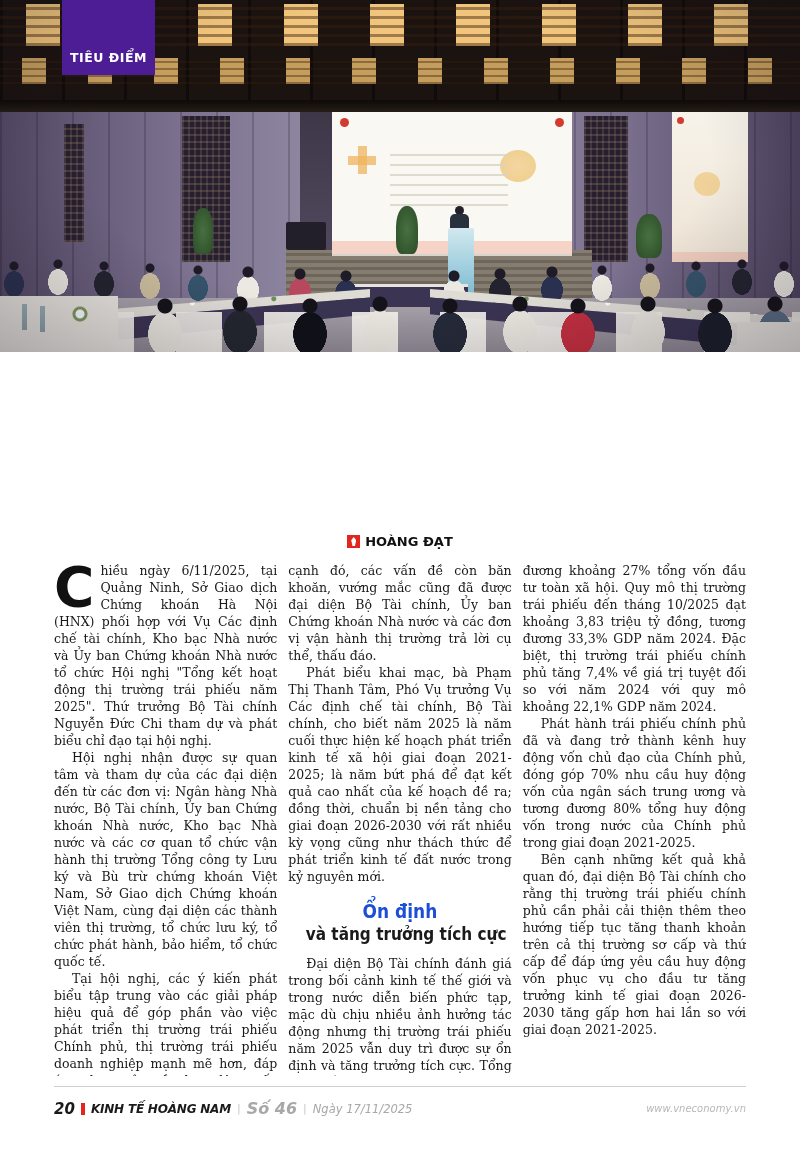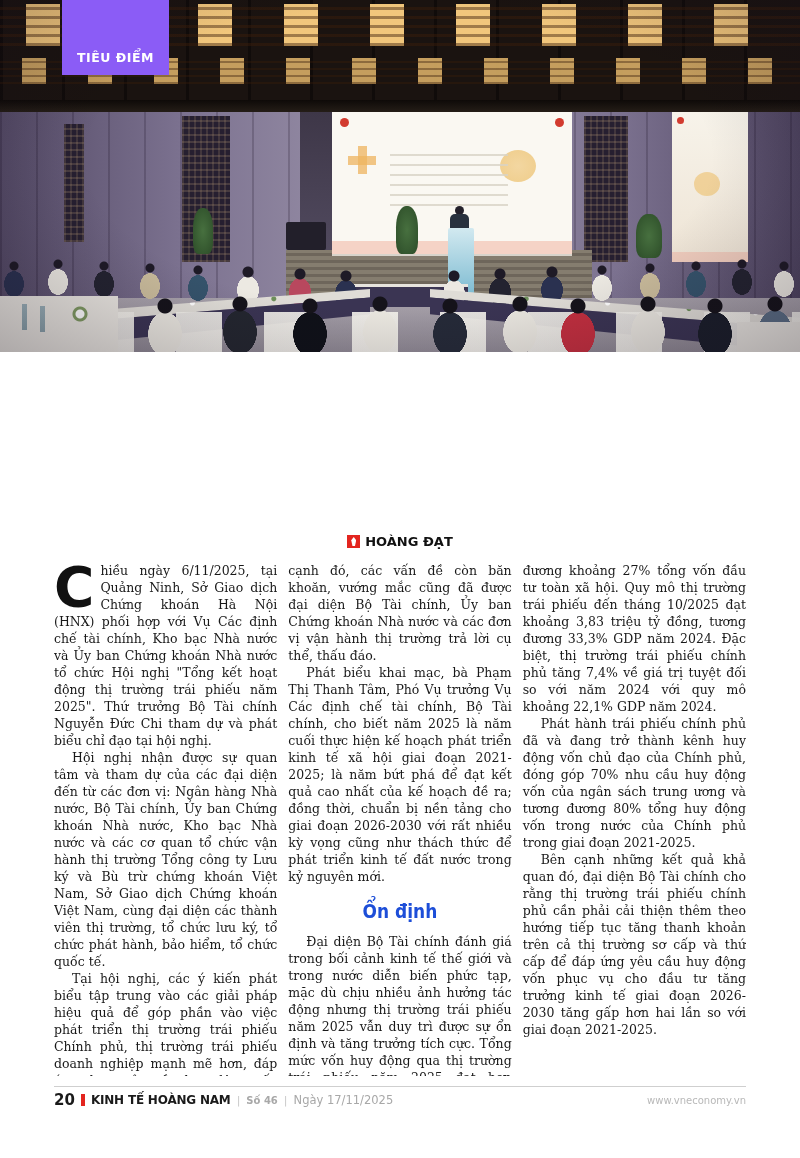--- a/index.html
+++ b/index.html
@@ -138,21 +138,21 @@
       radial-gradient(ellipse 17px 22px at 715px 44px,#1a1e2a 0 98%,transparent 100%),
       radial-gradient(circle at 775px 14px,#15131a 0 7px,transparent 8px),
       radial-gradient(ellipse 17px 22px at 775px 42px,#5b6e85 0 98%,transparent 100%);}
   .ph-cloth-bl{left:0;top:296px;width:118px;height:56px;background:#e9e6e0;
       background-image:linear-gradient(#9ab0b8,#8aa2ab),linear-gradient(#9ab0b8,#8aa2ab),
         radial-gradient(circle at 80px 18px,#fff 0 4px,#7f9a62 5px 7px,transparent 8px);
       background-size:5px 26px,5px 26px,100% 100%;background-position:22px 8px,40px 10px,0 0;background-repeat:no-repeat;}
   .ph-cloth-br{left:737px;top:322px;width:63px;height:30px;background:#eae7e1;}
   .ph-vignette{left:0;top:0;width:800px;height:352px;
       background:radial-gradient(ellipse at 50% 45%,transparent 55%,rgba(18,10,24,.28) 100%);}
-  .badge{left:62px;top:0;width:107px;height:75px;background:#8b5cf6;}
+  .badge{left:62px;top:0;width:93px;height:75px;background:#4c1d95;}
   .badge span{position:absolute;left:0;right:0;bottom:10px;text-align:center;color:#fff;
       font-weight:bold;font-size:12.5px;letter-spacing:.5px;}
 
   
   .cond{display:inline-block;transform:scaleX(.78);transform-origin:center;white-space:nowrap;}
   .headline{position:absolute;left:0;top:356px;width:800px;text-align:center;color:#151515;}
   .headline .h-line{font-weight:bold;font-size:52px;line-height:57px;letter-spacing:-1px;}
   .lede{position:absolute;left:70px;top:487px;width:660px;text-align:center;color:#2b2b2b;
       font-size:13.5px;line-height:20px;letter-spacing:-.1px;font-weight:500;margin:0;}
   .byline{position:absolute;left:0;top:534px;width:800px;text-align:center;font-weight:bold;
@@ -168,27 +168,27 @@
   .col p.indent{text-indent:18px;}
   .dropcap{float:left;font-family:"DejaVu Sans","Liberation Sans",sans-serif;font-weight:bold;
       font-size:55px;line-height:44px;margin:3px 6px 0 0;color:#111;}
   .subhead{text-align:center;margin:14px 0 10px;font-family:"DejaVu Sans","Liberation Sans",sans-serif;}
   .subhead .sh1{color:#1d4ed8;font-weight:bold;font-size:20px;line-height:24px;}
   .subhead .sh2{color:#1a1a1a;font-weight:bold;font-size:18px;line-height:22px;}
   .subhead .cond{transform:scaleX(.85);}
 
   
   .footer{position:absolute;left:54px;top:1086px;width:692px;border-top:1px solid #cfcfcf;
-      padding-top:4px;display:flex;justify-content:space-between;align-items:center;}
+      padding-top:12px;display:flex;justify-content:space-between;align-items:center;font-style:italic;}
   .f-left{display:flex;align-items:center;gap:6px;}
   .f-page{font-weight:bold;font-size:15px;color:#1a1a1a;}
   .f-redbar{display:inline-block;width:4px;height:12px;background:#e3251f;}
   .f-pub{font-weight:bold;font-size:12px;color:#1a1a1a;letter-spacing:-.2px;}
   .f-sep{color:#c9c9c9;font-size:11px;}
-  .f-issue{font-weight:bold;font-size:10px;color:#a8a8a8;}
+  .f-issue{font-weight:bold;font-size:16px;color:#a8a8a8;}
   .f-date{font-size:11.5px;color:#a8a8a8;}
   .f-site{font-size:10px;color:#b8b8b8;}
 </style>
 </head>
 <body>
 
 <div class="page">
 
   <div class="photo">
     <div class="ph-ceiling"></div>
@@ -257,20 +257,21 @@
     <div class="col">
       <p><span class="dropcap">C</span><span>hiều ngày 6/11/2025, tại Quảng Ninh, Sở Giao dịch Chứng khoán Hà Nội (HNX) phối hợp với Vụ Các định chế tài chính, Kho bạc Nhà nước và Ủy ban Chứng khoán Nhà nước tổ chức Hội nghị "Tổng kết hoạt động thị trường trái phiếu năm 2025". Thứ trưởng Bộ Tài chính Nguyễn Đức Chi tham dự và phát biểu chỉ đạo tại hội nghị.</span></p>
       <p class="indent">Hội nghị nhận được sự quan tâm và tham dự của các đại diện đến từ các đơn vị: Ngân hàng Nhà nước, Bộ Tài chính, Ủy ban Chứng khoán Nhà nước, Kho bạc Nhà nước và các cơ quan tổ chức vận hành thị trường Tổng công ty Lưu ký và Bù trừ chứng khoán Việt Nam, Sở Giao dịch Chứng khoán Việt Nam, cùng đại diện các thành viên thị trường, tổ chức lưu ký, tổ chức phát hành, bảo hiểm, tổ chức quốc tế.</p>
       <p class="indent">Tại hội nghị, các ý kiến phát biểu tập trung vào các giải pháp hiệu quả để góp phần vào việc phát triển thị trường trái phiếu Chính phủ, thị trường trái phiếu doanh nghiệp mạnh mẽ hơn, đáp ứng được yêu cầu huy động vốn cho tăng trưởng kinh tế hai con số trong năm 2026 và các năm tới. Bên</p>
     </div>
     <div class="col">
       <p>cạnh đó, các vấn đề còn băn khoăn, vướng mắc cũng đã được đại diện Bộ Tài chính, Ủy ban Chứng khoán Nhà nước và các đơn vị vận hành thị trường trả lời cụ thể, thấu đáo.</p>
       <p class="indent">Phát biểu khai mạc, bà Phạm Thị Thanh Tâm, Phó Vụ trưởng Vụ Các định chế tài chính, Bộ Tài chính, cho biết năm 2025 là năm cuối thực hiện kế hoạch phát triển kinh tế xã hội giai đoạn 2021-2025; là năm bứt phá để đạt kết quả cao nhất của kế hoạch đề ra; đồng thời, chuẩn bị nền tảng cho giai đoạn 2026-2030 với rất nhiều kỳ vọng cũng như thách thức để phát triển kinh tế đất nước trong kỷ nguyên mới.</p>
       <div class="subhead">
         <div class="sh1"><span class="cond">Ổn định</span></div>
+        <div class="sh2"><span class="cond">và tăng trưởng tích cực</span></div>
       </div>
       <p class="indent">Đại diện Bộ Tài chính đánh giá trong bối cảnh kinh tế thế giới và trong nước diễn biến phức tạp, mặc dù chịu nhiều ảnh hưởng tác động nhưng thị trường trái phiếu năm 2025 vẫn duy trì được sự ổn định và tăng trưởng tích cực. Tổng mức vốn huy động qua thị trường trái phiếu năm 2025 đạt hơn 730.000 tỷ đồng, tương</p>
     </div>
     <div class="col">
       <p>đương khoảng 27% tổng vốn đầu tư toàn xã hội. Quy mô thị trường trái phiếu đến tháng 10/2025 đạt khoảng 3,83 triệu tỷ đồng, tương đương 33,3% GDP năm 2024. Đặc biệt, thị trường trái phiếu chính phủ tăng 7,4% về giá trị tuyệt đối so với năm 2024 với quy mô khoảng 22,1% GDP năm 2024.</p>
       <p class="indent">Phát hành trái phiếu chính phủ đã và đang trở thành kênh huy động vốn chủ đạo của Chính phủ, đóng góp 70% nhu cầu huy động vốn của ngân sách trung ương và tương đương 80% tổng huy động vốn trong nước của Chính phủ trong giai đoạn 2021-2025.</p>
       <p class="indent">Bên cạnh những kết quả khả quan đó, đại diện Bộ Tài chính cho rằng thị trường trái phiếu chính phủ cần phải cải thiện thêm theo hướng tiếp tục tăng thanh khoản trên cả thị trường sơ cấp và thứ cấp để đáp ứng yêu cầu huy động vốn phục vụ cho đầu tư tăng trưởng kinh tế giai đoạn 2026-2030 tăng gấp hơn hai lần so với giai đoạn 2021-2025.</p>
     </div>
   </div>
 

